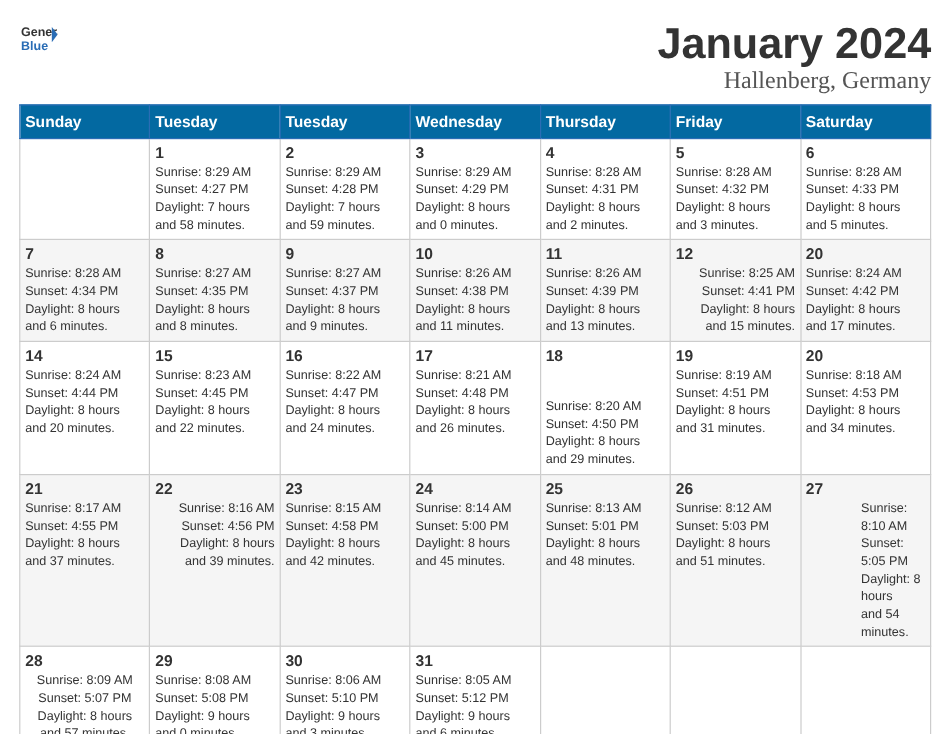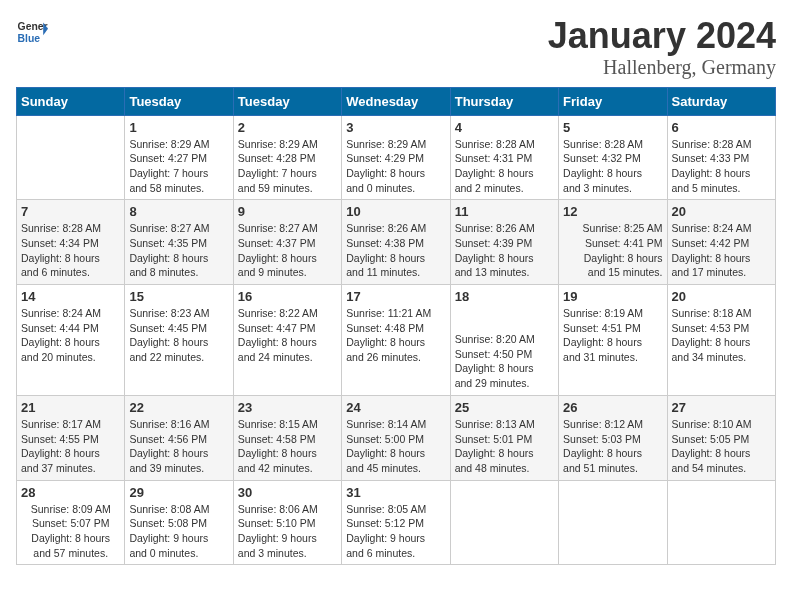--- a/index.html
+++ b/index.html
@@ -225,21 +225,21 @@
         </td>
         <td>
           <span class="day-num">16</span>
           <div class="cell-content" style="white-space: pre-line;">Sunrise: 8:22 AM
 Sunset: 4:47 PM
 Daylight: 8 hours
 and 24 minutes.</div>
         </td>
         <td>
           <span class="day-num">17</span>
-          <div class="cell-content" style="white-space: pre-line;">Sunrise: 11:21 AM
+          <div class="cell-content" style="white-space: pre-line;">Sunrise: 8:21 AM
 Sunset: 4:48 PM
 Daylight: 8 hours
 and 26 minutes.</div>
         </td>
         <td>
           <span class="day-num">18</span>
           <div class="cell-content" style="white-space: pre-line; margin-top: 28px;">Sunrise: 8:20 AM
 Sunset: 4:50 PM
 Daylight: 8 hours
 and 29 minutes.</div>
@@ -262,21 +262,21 @@
       <tr>
         <td>
           <span class="day-num">21</span>
           <div class="cell-content" style="white-space: pre-line;">Sunrise: 8:17 AM
 Sunset: 4:55 PM
 Daylight: 8 hours
 and 37 minutes.</div>
         </td>
         <td>
           <span class="day-num">22</span>
-          <div class="cell-content" style="white-space: pre-line;">Sunrise: 8:16 AM
+          <div class="cell-content" style="white-space: pre-line; text-align: right;">Sunrise: 8:16 AM
 Sunset: 4:56 PM
 Daylight: 8 hours
 and 39 minutes.</div>
         </td>
         <td>
           <span class="day-num">23</span>
           <div class="cell-content" style="white-space: pre-line;">Sunrise: 8:15 AM
 Sunset: 4:58 PM
 Daylight: 8 hours
 and 42 minutes.</div>
@@ -297,21 +297,21 @@
         </td>
         <td>
           <span class="day-num">26</span>
           <div class="cell-content" style="white-space: pre-line;">Sunrise: 8:12 AM
 Sunset: 5:03 PM
 Daylight: 8 hours
 and 51 minutes.</div>
         </td>
         <td>
           <span class="day-num">27</span>
-          <div class="cell-content" style="white-space: pre-line;">Sunrise: 8:10 AM
+          <div class="cell-content" style="white-space: pre-line; margin-left: 46px;">Sunrise: 8:10 AM
 Sunset: 5:05 PM
 Daylight: 8 hours
 and 54 minutes.</div>
         </td>
       </tr>
       <tr>
         <td>
           <span class="day-num">28</span>
           <div class="cell-content" style="white-space: pre-line; text-align: center;">Sunrise: 8:09 AM
 Sunset: 5:07 PM

